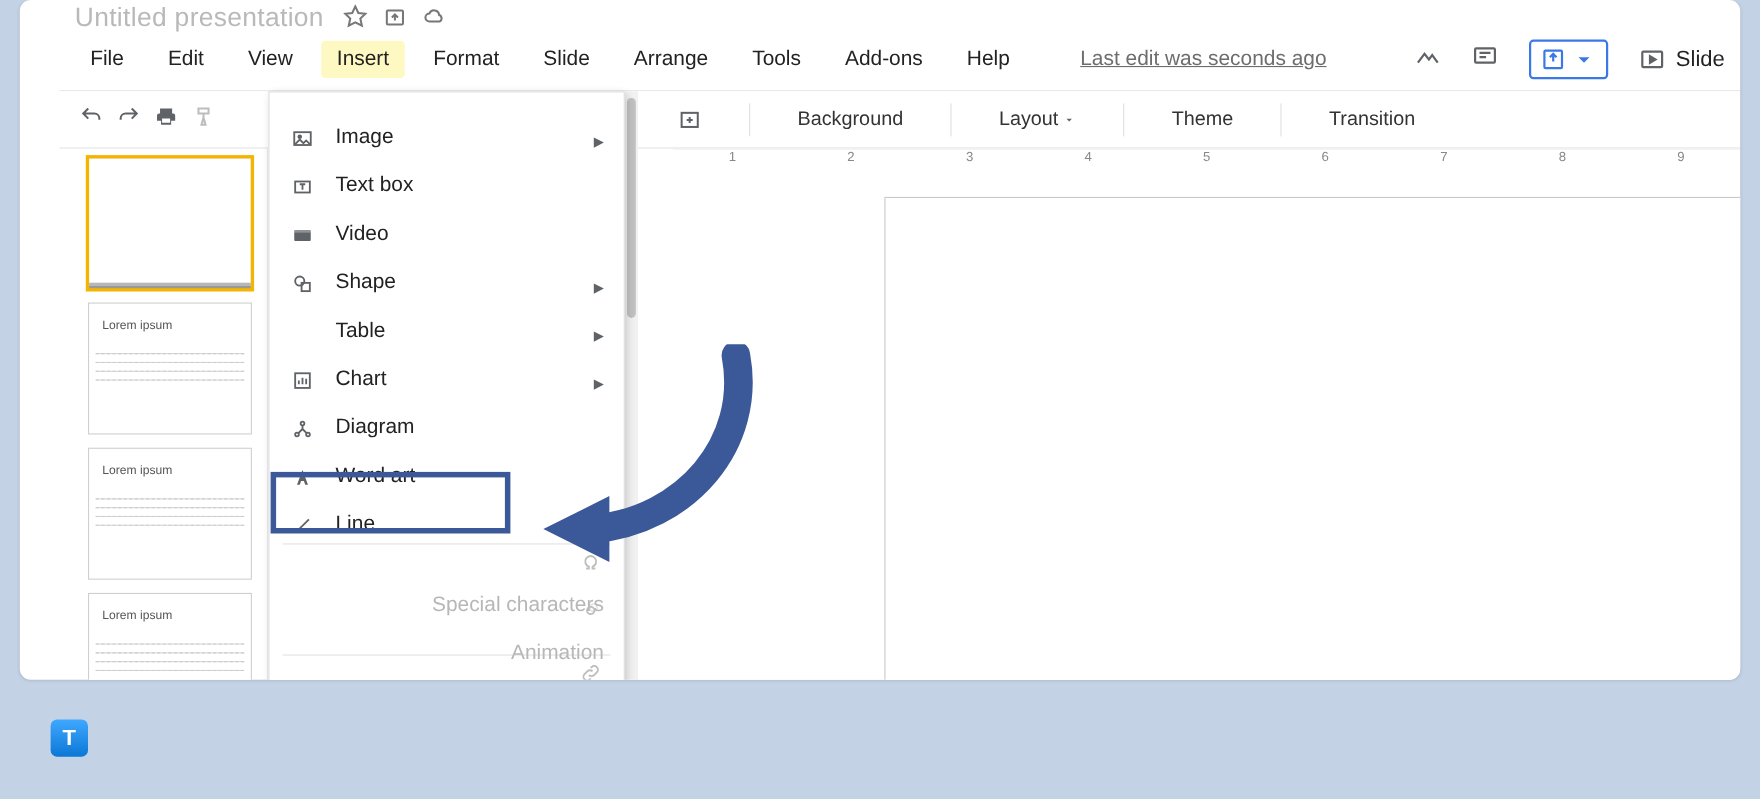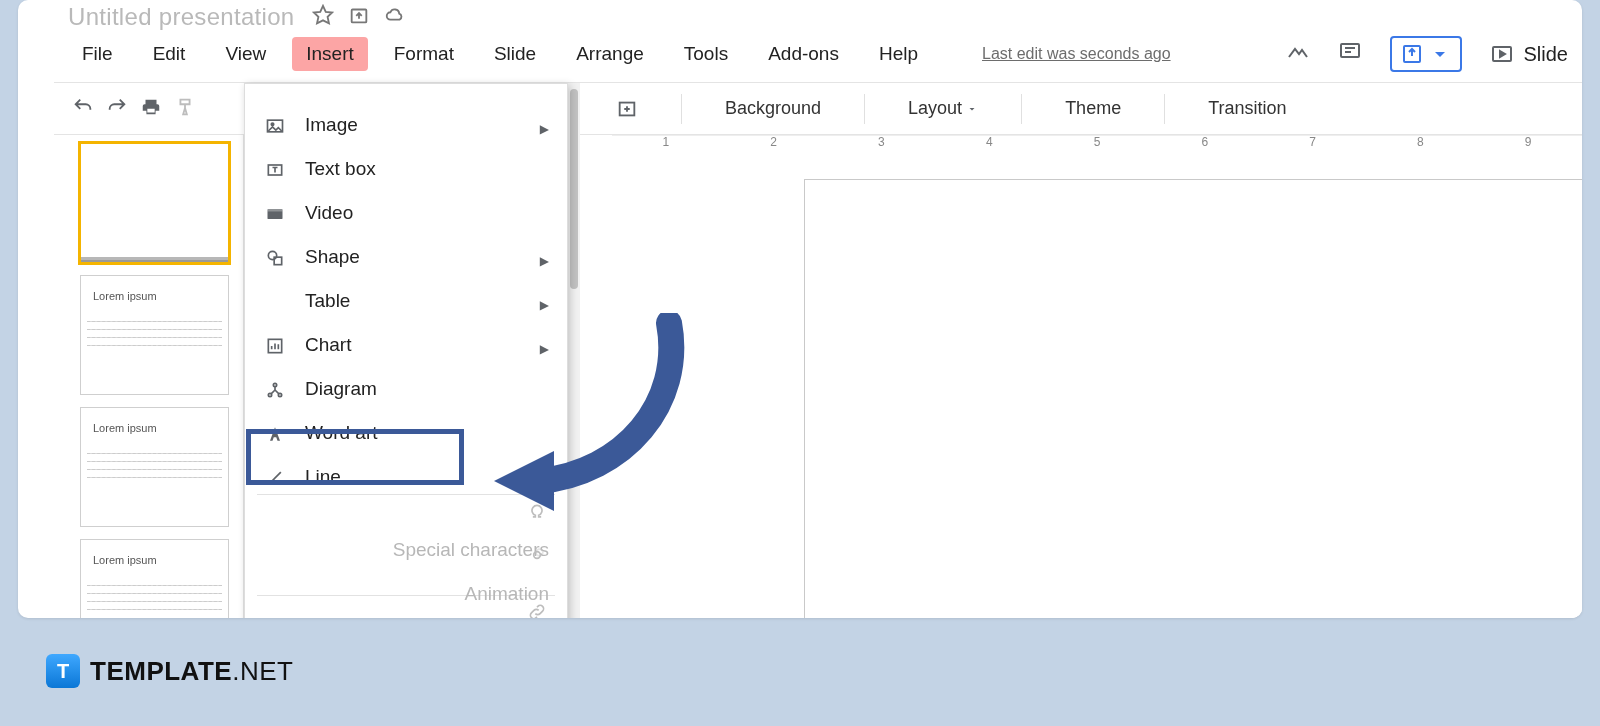--- a/index.html
+++ b/index.html
@@ -4,22 +4,22 @@
 <style>
   * { box-sizing: border-box; margin: 0; padding: 0; }
   body { font-family: Arial, sans-serif; background: #c3d3e5; width: 1600px; height: 726px; overflow: hidden; position: relative; }
   .app-frame { position: absolute; left: 18px; top: 0; width: 1564px; height: 618px; background: #fff; border-radius: 10px; overflow: hidden; box-shadow: 0 1px 3px rgba(0,0,0,0.1); padding-left: 36px; }
   .titlebar { display: flex; align-items: center; padding: 4px 10px 0 14px; height: 30px; }
   .doc-title { font-size: 24px; color: #b9b9b9; letter-spacing: .3px; font-weight: 400; }
   .title-icons { margin-left: 18px; display: flex; gap: 14px; align-items: center; }
   .title-icons svg { width: 22px; height: 22px; }
   .menubar { display: flex; align-items: center; padding: 6px 14px 10px 14px; gap: 12px; border-bottom: 1px solid #e4e4e4; }
   .menu-item { font-size: 19px; color: #222; padding: 6px 14px; border-radius: 4px; cursor: pointer; }
-  .menu-item.active { background: #fca5a5; }
-  .last-edit { font-size: 16px; color: #6d6d6d; text-decoration: underline; margin-left: 38px; cursor: pointer; }
+  .menu-item.active { background: #fef9c3; }
+  .last-edit { font-size: 19px; color: #6d6d6d; text-decoration: underline; margin-left: 38px; cursor: pointer; }
   .right-icons { margin-left: auto; display: flex; align-items: center; gap: 28px; }
   .right-icons .share-btn { border: 2px solid #3b78e7; border-radius: 4px; padding: 4px 8px; display: flex; align-items: center; gap: 4px; }
   .right-icons svg { width: 24px; height: 24px; }
   .present-btn { display: flex; align-items: center; gap: 10px; font-size: 20px; color: #222; }
   .workarea { display: flex; height: calc(100% - 78px); position: relative; }
   .toolbar-left { position: absolute; left: 0; top: 0; height: 52px; width: 190px; display: flex; align-items: center; gap: 12px; padding-left: 18px; border-bottom: 1px solid #e4e4e4; background:#fff; }
   .toolbar-left svg { width: 22px; height: 22px; }
   .insert-dropdown { position: absolute; left: 190px; top: 0; width: 324px; background: #fff; box-shadow: 2px 2px 8px rgba(0,0,0,0.2); border: 1px solid #ddd; z-index: 10; padding: 8px 0; }
   .dd-item { display: flex; align-items: flex-end; height: 44px; padding: 0 18px; font-size: 19px; color: #222; gap: 18px; cursor: pointer; position: relative; }
   .dd-item.disabled { color: #b7b7b7; flex-direction: column; }
@@ -318,14 +318,13 @@
     <svg class="arrow-annotation" width="230" height="230" viewBox="0 0 230 230">
       <path d="M185 10 C 200 90, 140 160, 55 168" fill="none" stroke="#3b5998" stroke-width="26" stroke-linecap="round"></path>
       <path d="M10 168 L70 138 L70 198 Z" fill="#3b5998"></path>
     </svg>
 
   </div>
 </div>
 
 <div class="watermark">
   <div class="logo">T</div>
-  <div class="watermark-text"><span>TEMPLATE</span><span class="net">.NET</span></div>
 </div>
 
 </body></html>

